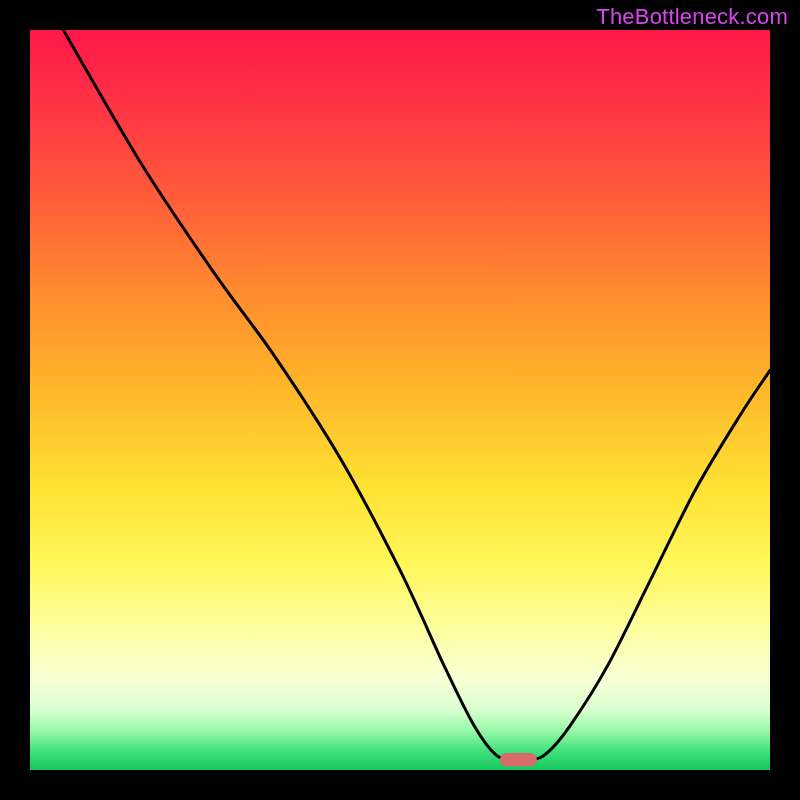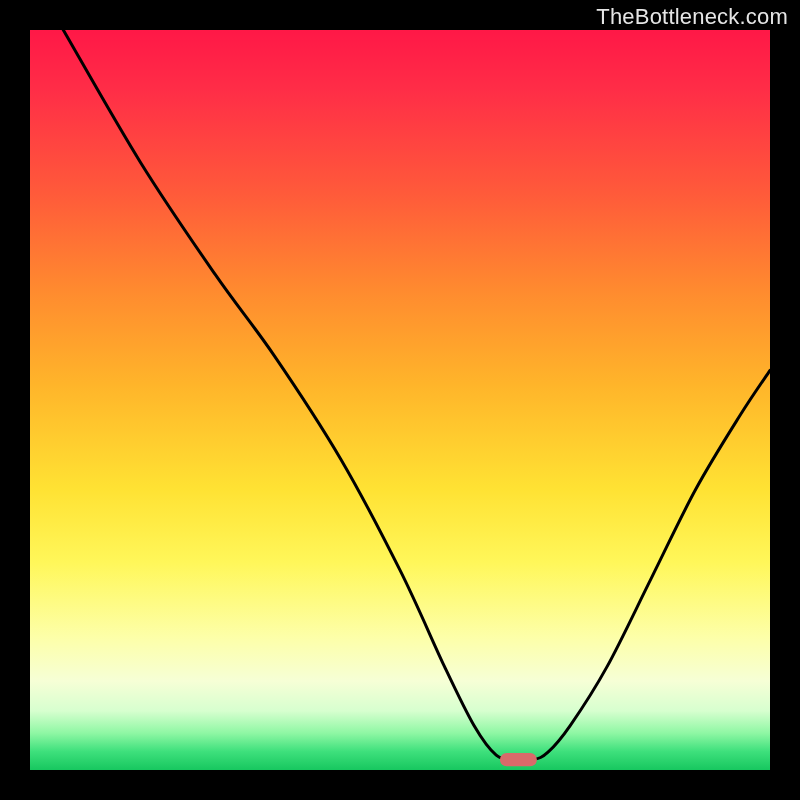--- a/index.html
+++ b/index.html
@@ -15,21 +15,21 @@
     width: 800px;
     height: 800px;
     background: #000;
   }
   .watermark {
     position: absolute;
     top: 4px;
     right: 12px;
     font-family: Arial, Helvetica, sans-serif;
     font-size: 22px;
-    color: #e5e5e5;
+    color: #d946ef;
     letter-spacing: 0.2px;
     z-index: 5;
   }
   .plot {
     position: absolute;
     left: 30px;
     top: 30px;
     width: 740px;
     height: 740px;
   }

